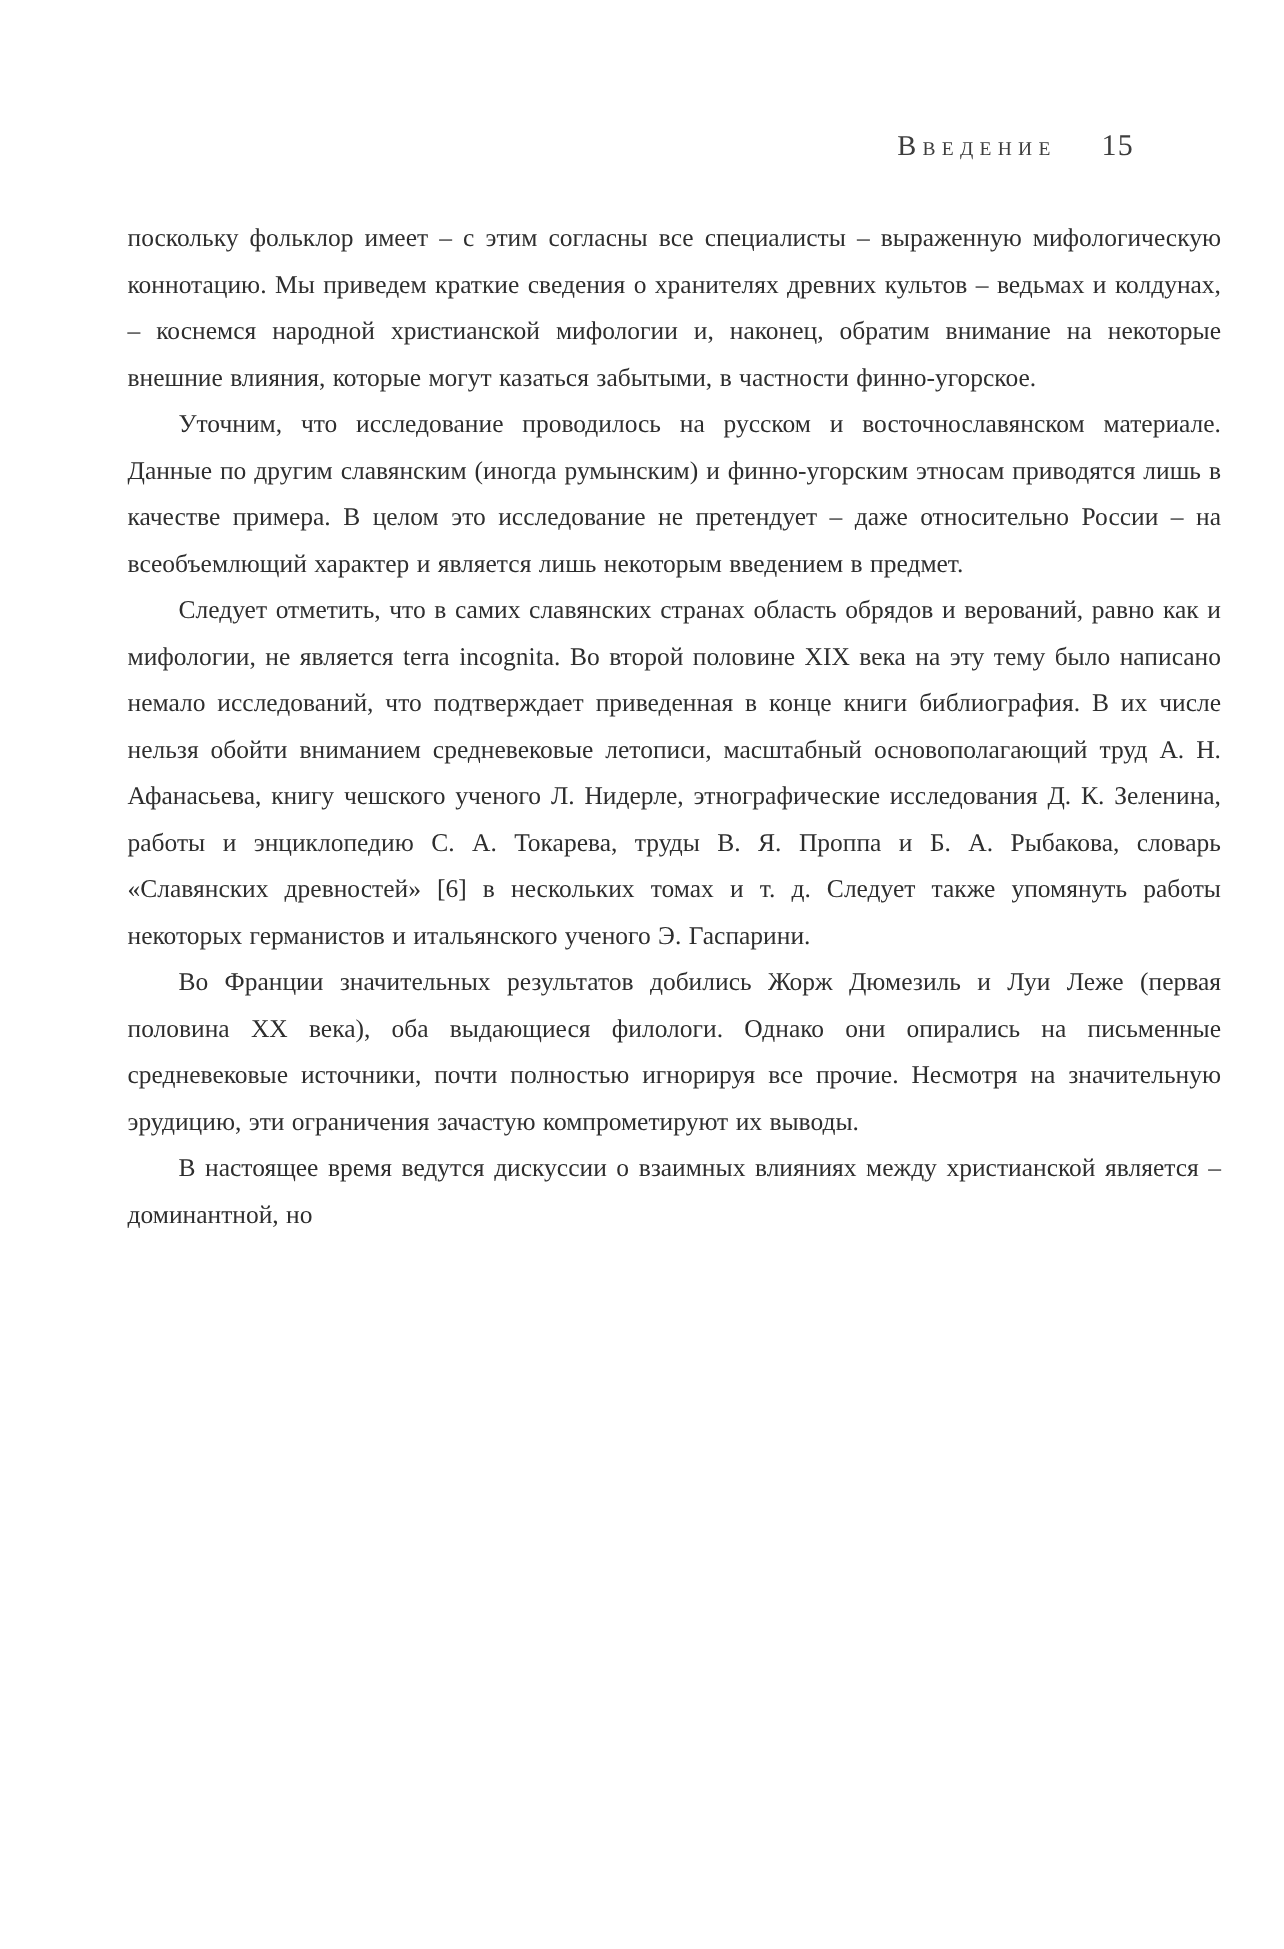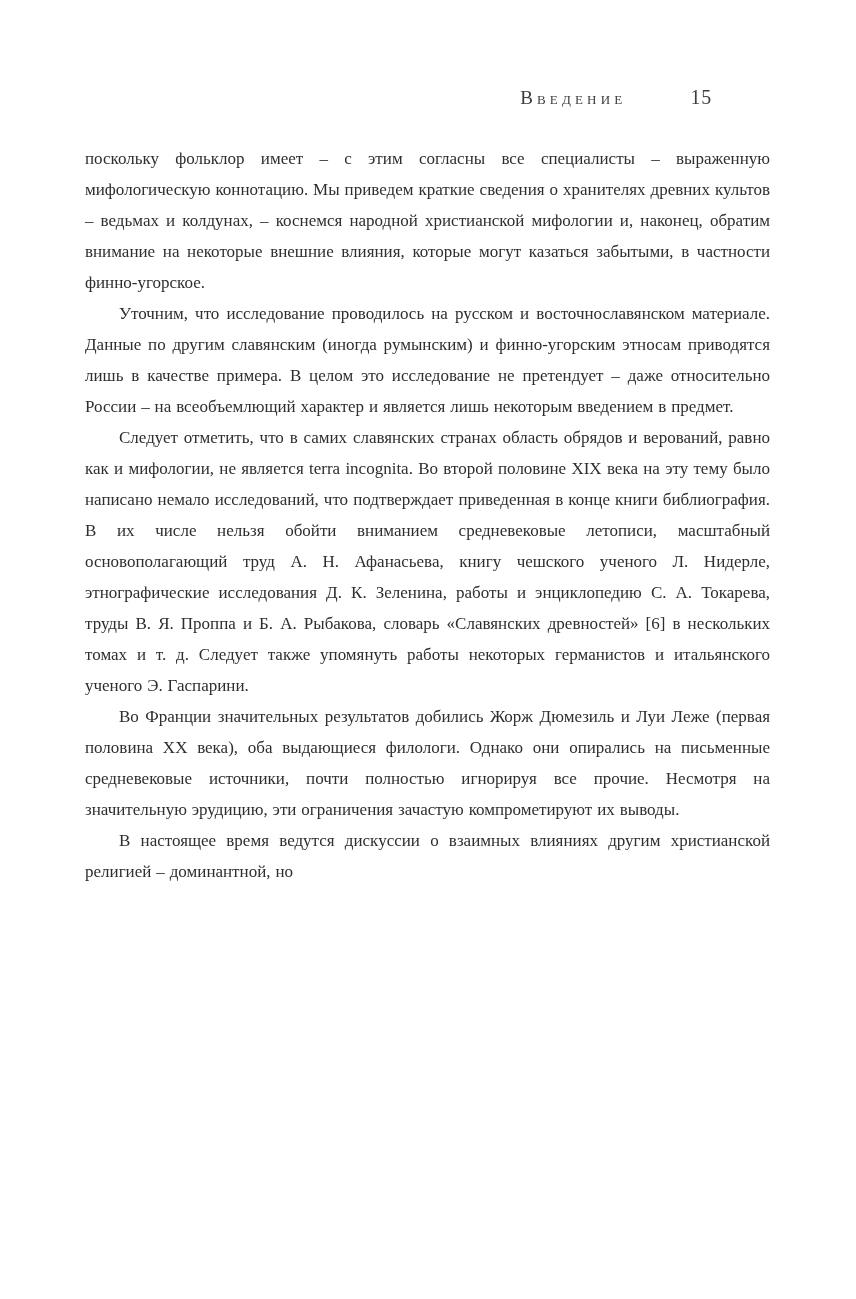--- a/index.html
+++ b/index.html
@@ -13,40 +13,39 @@
     font-family: "Liberation Serif", "DejaVu Serif", serif;
     color: #2e2e2e;
     overflow: hidden;
   }
   .page {
     position: relative;
     width: 856px;
     height: 1299px;
     box-sizing: border-box;
     background: #ffffff;
-    padding: 86px 86px 0 85px;
+    padding: 86px 42px 0 85px;
   }
   .running-head {
     display: flex;
     justify-content: flex-end;
     align-items: baseline;
     gap: 30px;
     padding-right: 58px;
     margin-bottom: 34px;
     color: #3d3d3d;
   }
   .running-head .chapter {
     font-variant: small-caps;
     letter-spacing: 0.22em;
     font-size: 19px;
   }
   .running-head .pagenum {
     font-size: 20px;
     letter-spacing: 0.04em;
-    margin-left: 34px;
   }
   .body-text {
     font-size: 17px;
     line-height: 31px;
     text-align: justify;
     hyphens: auto;
     -webkit-hyphens: auto;
     word-spacing: 0.04em;
   }
   .body-text p {
@@ -65,16 +64,16 @@
   <div class="running-head">
     <span class="chapter">Введение</span>
     <span class="pagenum">15</span>
   </div>
 
   <div class="body-text">
     <p class="no-indent">поскольку фольклор имеет – с этим согласны все специалисты – выраженную мифологическую коннотацию. Мы приведем краткие сведения о хранителях древних культов – ведьмах и колдунах, – коснемся народной христианской мифологии и, наконец, обратим внимание на некоторые внешние влияния, которые могут казаться забытыми, в частности финно-угорское.</p>
     <p>Уточним, что исследование проводилось на русском и восточнославянском материале. Данные по другим славянским (иногда румынским) и финно-угорским этносам приводятся лишь в качестве примера. В целом это исследование не претендует – даже относительно России – на всеобъемлющий характер и является лишь некоторым введением в предмет.</p>
     <p>Следует отметить, что в самих славянских странах область обрядов и верований, равно как и мифологии, не является terra incognita. Во второй половине XIX века на эту тему было написано немало исследований, что подтверждает приведенная в конце книги библиография. В их числе нельзя обойти вниманием средневековые летописи, масштабный основополагающий труд А. Н. Афанасьева, книгу чешского ученого Л. Нидерле, этнографические исследования Д. К. Зеленина, работы и энциклопедию С. А. Токарева, труды В. Я. Проппа и Б. А. Рыбакова, словарь «Славянских древностей» [6] в нескольких томах и т. д. Следует также упомянуть работы некоторых германистов и итальянского ученого Э. Гаспарини.</p>
     <p>Во Франции значительных результатов добились Жорж Дюмезиль и Луи Леже (первая половина XX века), оба выдающиеся филологи. Однако они опирались на письменные средневековые источники, почти полностью игнорируя все прочие. Несмотря на значительную эрудицию, эти ограничения зачастую компрометируют их выводы.</p>
-    <p>В настоящее время ведутся дискуссии о взаимных влияниях другим христианской религией – доминантной, но</p>
+    <p>В настоящее время ведутся дискуссии о взаимных влияниях между христианской является – доминантной, но</p>
   </div>
 
 </div>
 
 </body></html>

